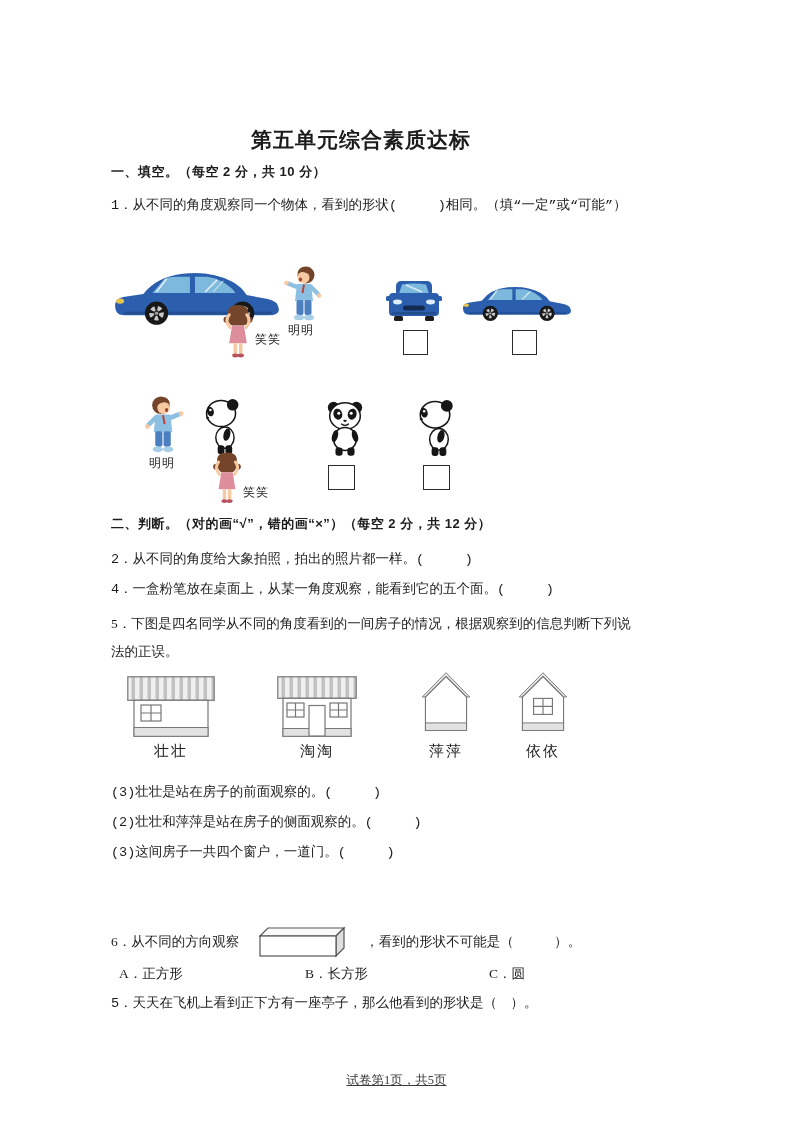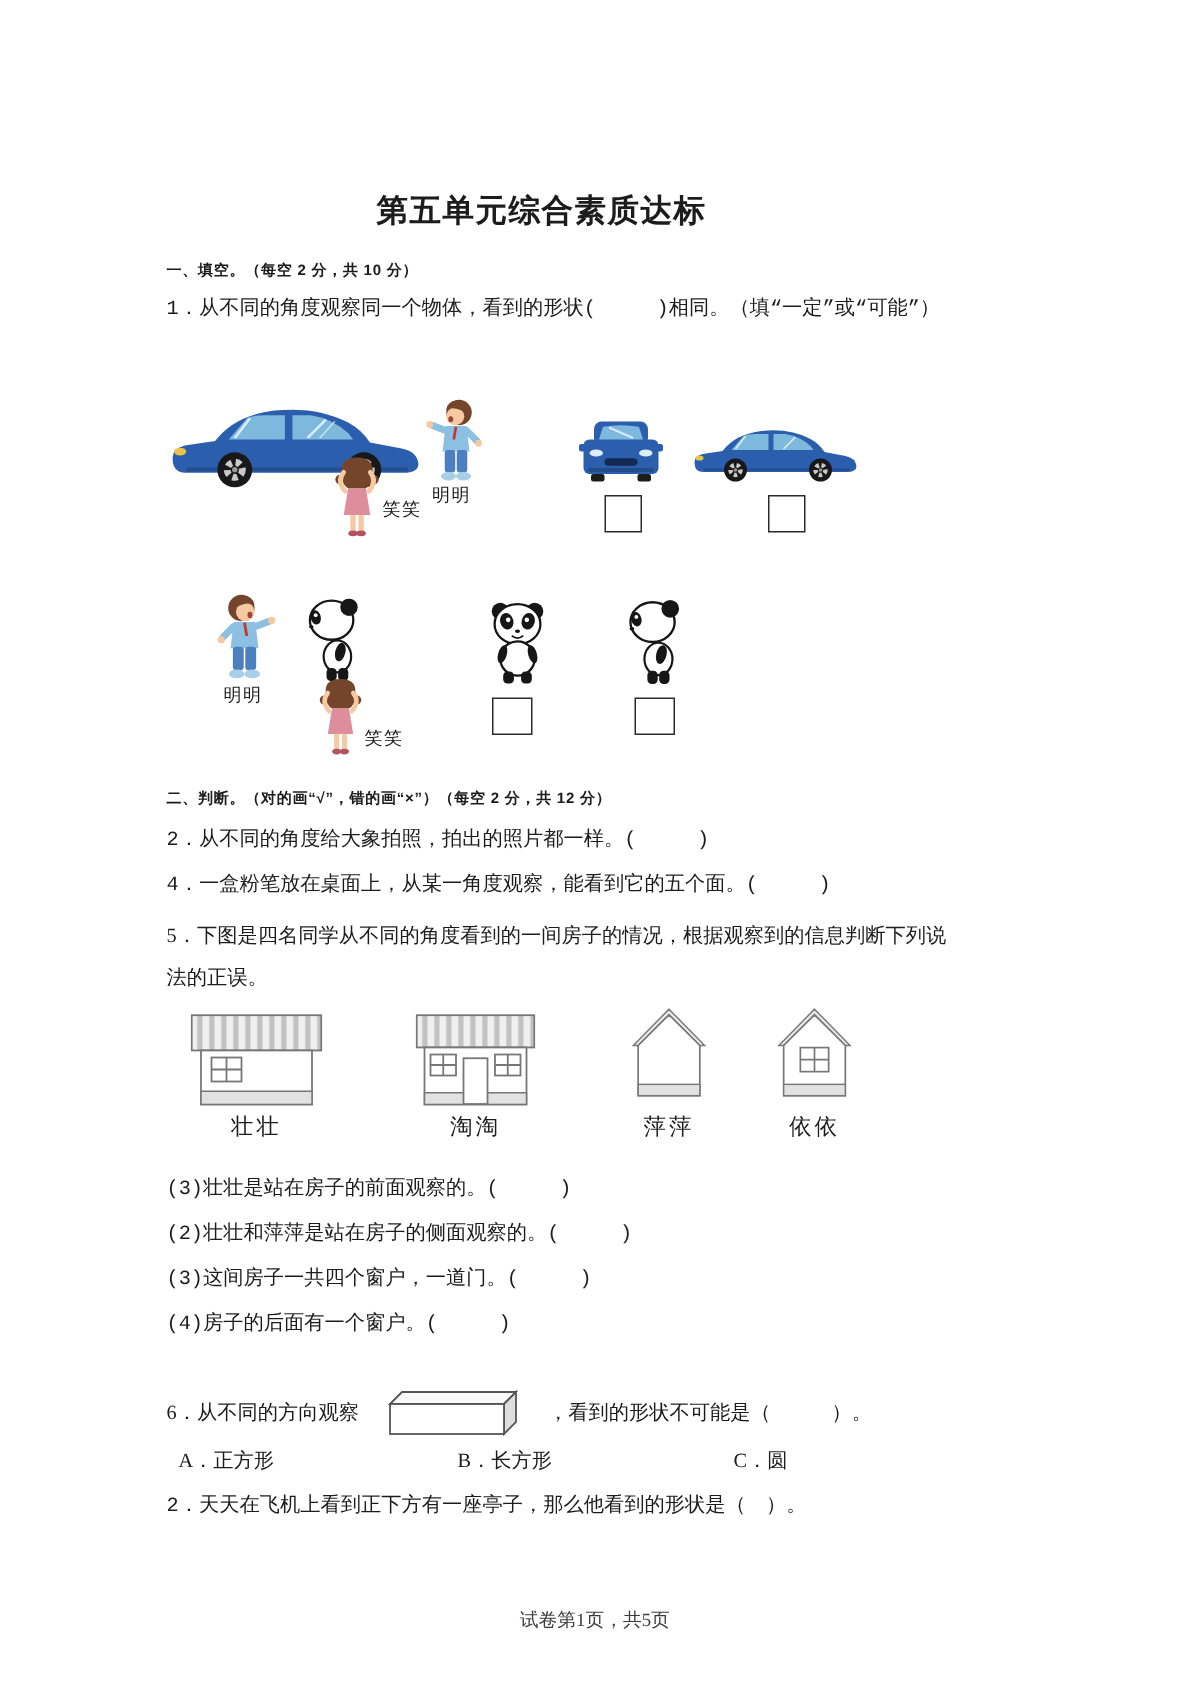--- a/index.html
+++ b/index.html
@@ -8,35 +8,35 @@
     font-family:"Liberation Serif","DejaVu Serif",serif;color:#1c1c1c;border-radius:11px;
   }
   .abs{position:absolute;}
   .title{
     left:0;top:126px;width:722px;text-align:center;
     font-family:"Liberation Sans","DejaVu Sans",sans-serif;
     font-weight:bold;font-size:21px;letter-spacing:1px;
   }
   .sec-head{
     left:111px;font-family:"Liberation Sans","DejaVu Sans",sans-serif;
-    font-weight:bold;font-size:10px;letter-spacing:.5px;margin-top:10px;
+    font-weight:bold;font-size:13px;letter-spacing:.5px;
   }
   .q{left:111px;font-size:13.5px;white-space:nowrap;font-family:Liberation Mono, monospace;}
   .wrapq{left:111px;font-size:13.5px;width:527px;line-height:28px;white-space:normal;}
   .namelbl{font-size:12px;letter-spacing:1px;}
   .houselbl{font-size:15px;text-align:center;letter-spacing:2px;}
   .cb{border:1.4px solid #2b2b2b;background:#fff;}
   .inline-circle{
     display:inline-block;width:15px;height:15px;border:1.2px solid #444;
     border-radius:50%;vertical-align:-3px;background:#fff;
   }
   .q6row{left:111px;top:926px;display:flex;align-items:center;font-size:13.5px;white-space:nowrap;gap:12px;}
   .q6row svg{margin:0 5px;}
   .opt{font-size:13.5px;white-space:nowrap;top:965px;}
-  .footer{left:0;top:1072px;width:793px;text-align:center;font-size:12.5px;color:#3b3b3b;}
+  .footer{left:0;top:1072px;width:793px;text-align:center;font-size:12.5px;color:#3b3b3b;text-decoration:underline;}
   svg{display:block;}
 </style>
 </head>
 <body>
 
 <div class="page">
 
   <div class="abs title">第五单元综合素质达标</div>
 
   <div class="abs sec-head" style="top:163px;">一、填空。（每空 2 分，共 10 分）</div>
@@ -246,34 +246,33 @@
     <path d="M26,28 V45 M16,36.5 H36" stroke="#777" stroke-width="1.2"></path>
   </svg>
   <div class="abs houselbl" style="left:127px;top:742px;width:88px;">壮壮</div>
   <div class="abs houselbl" style="left:277px;top:742px;width:80px;">淘淘</div>
   <div class="abs houselbl" style="left:420px;top:742px;width:52px;">萍萍</div>
   <div class="abs houselbl" style="left:517px;top:742px;width:52px;">依依</div>
 
   <div class="abs q" style="top:783px;">(3)壮壮是站在房子的前面观察的。(　　　)</div>
   <div class="abs q" style="top:813px;">(2)壮壮和萍萍是站在房子的侧面观察的。(　　　)</div>
   <div class="abs q" style="top:843px;">(3)这间房子一共四个窗户，一道门。(　　　)</div>
-  <div class="abs q" style="top:873px;">(4)房子的后面有一个窗户。(　　　)</div>
 
 
   <div class="abs q6row">
     <span>6．从不同的方向观察</span>
     <svg width="92" height="32" viewBox="0 0 92 32">
       <path d="M4,10 L12,2 L88,2 L80,10 Z" fill="#fafafa" stroke="#555" stroke-width="1.2"></path>
       <path d="M80,10 L88,2 L88,22 L80,30 Z" fill="#dedede" stroke="#555" stroke-width="1.2"></path>
       <rect x="4" y="10" width="76" height="20" fill="#ffffff" stroke="#555" stroke-width="1.2"></rect>
     </svg>
     <span>，看到的形状不可能是（　　　）。</span>
   </div>
 
   <div class="abs opt" style="left:119px;">A．正方形</div>
   <div class="abs opt" style="left:305px;">B．长方形</div>
   <div class="abs opt" style="left:489px;">C．圆</div>
 
-  <div class="abs q" style="top:994px;">2．天天在飞机上看到正下方有一座亭子，那么他看到的形状是（　）。</div>
+  <div class="abs q" style="top:994px;">5．天天在飞机上看到正下方有一座亭子，那么他看到的形状是（　）。</div>
 
   <div class="abs footer">试卷第1页，共5页</div>
 
 </div>
 
 </body></html>

